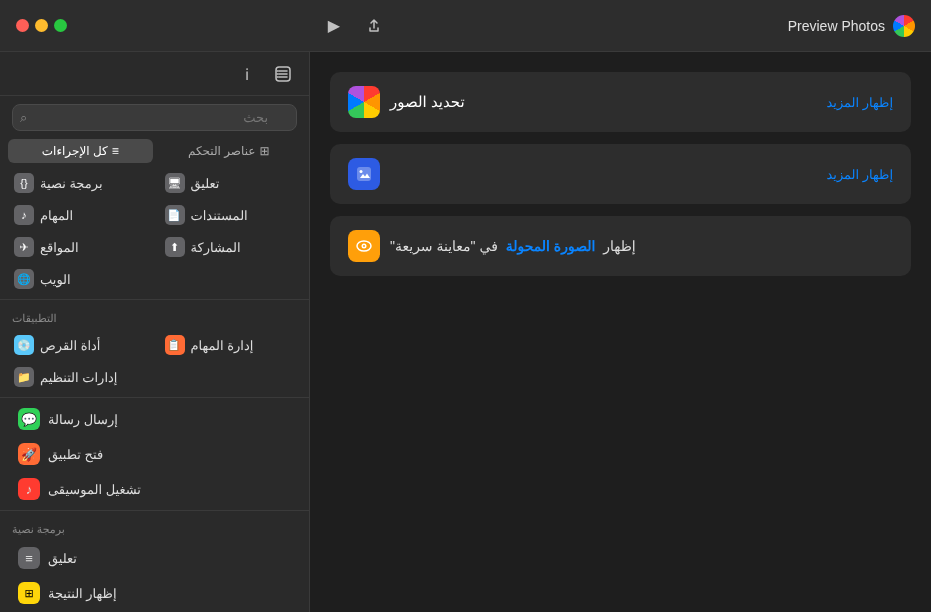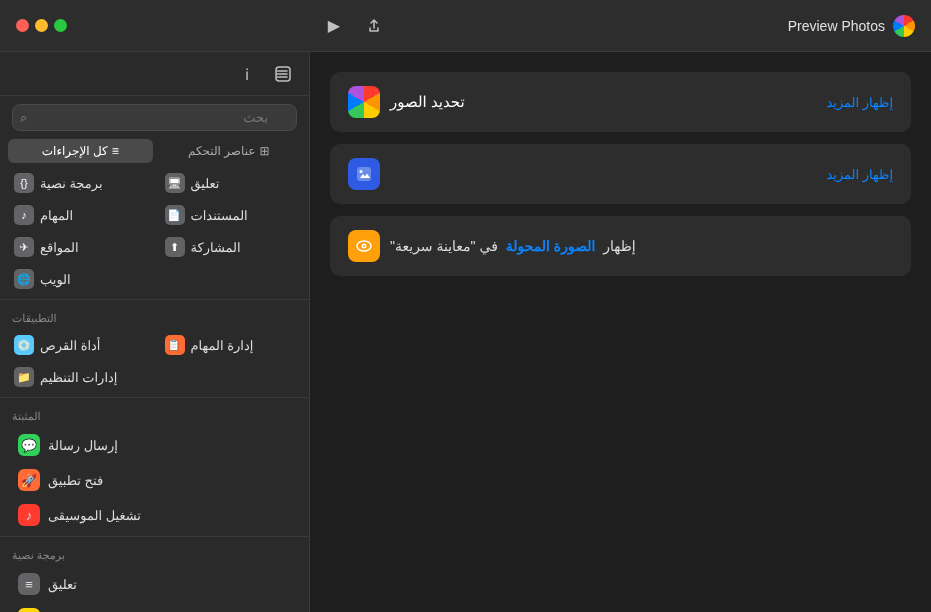--- a/index.html
+++ b/index.html
@@ -407,21 +407,20 @@
           <div class="cat-icon" style="background:#ff6b35;color:#fff;">📋</div>
         </div>
         <div class="category-item">
           <span>إدارات التنظيم</span>
           <div class="cat-icon" style="background:#636366;color:#fff;">📁</div>
         </div>
       </div>
 
       <div class="divider"></div>
 
-      <div class="section-header">المثبتة</div>
 
       <div class="section-item">
         <span>إرسال رسالة</span>
         <div class="item-icon icon-green">💬</div>
       </div>
       <div class="section-item">
         <span>فتح تطبيق</span>
         <div class="item-icon icon-orange">🚀</div>
       </div>
       <div class="section-item">

